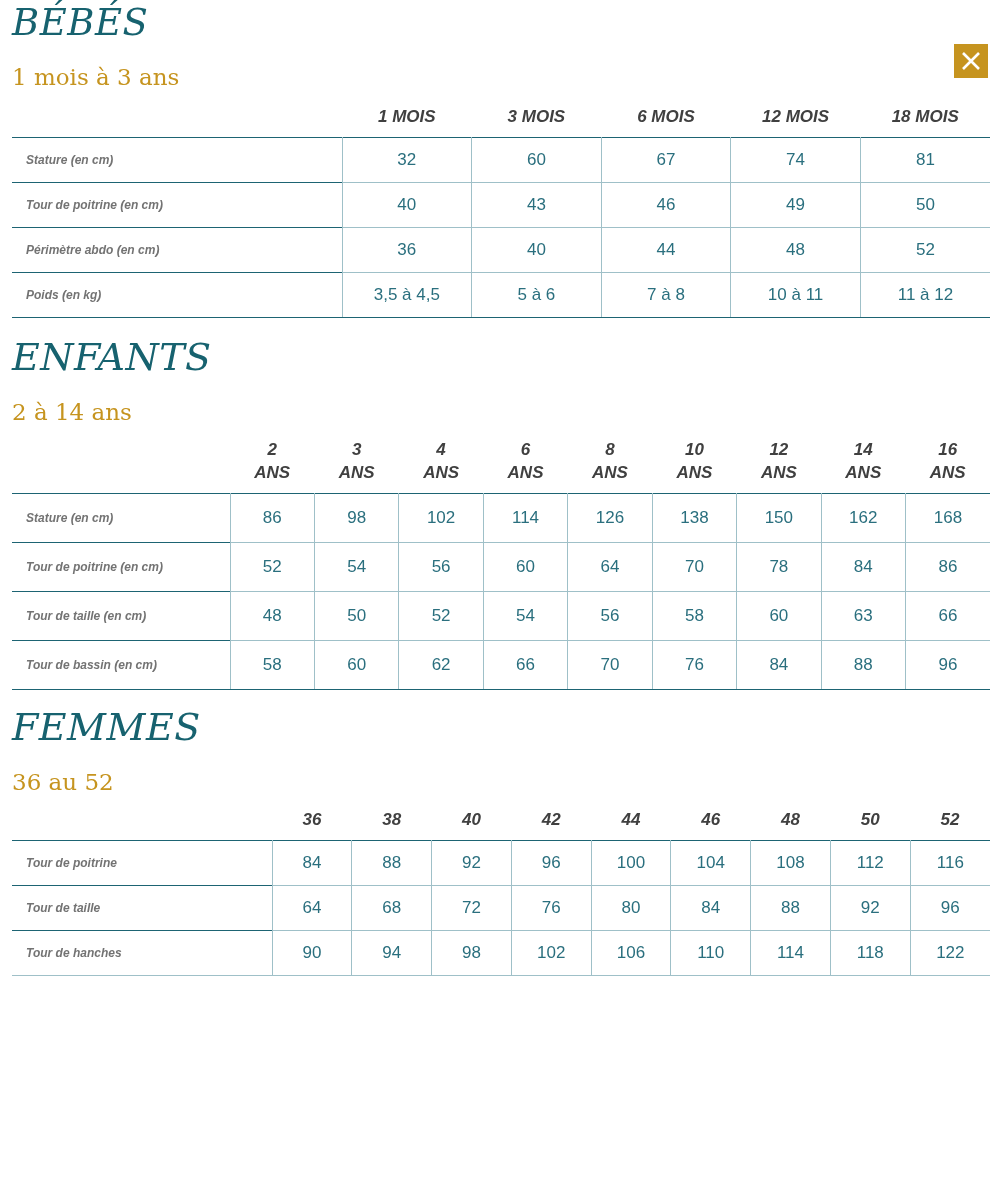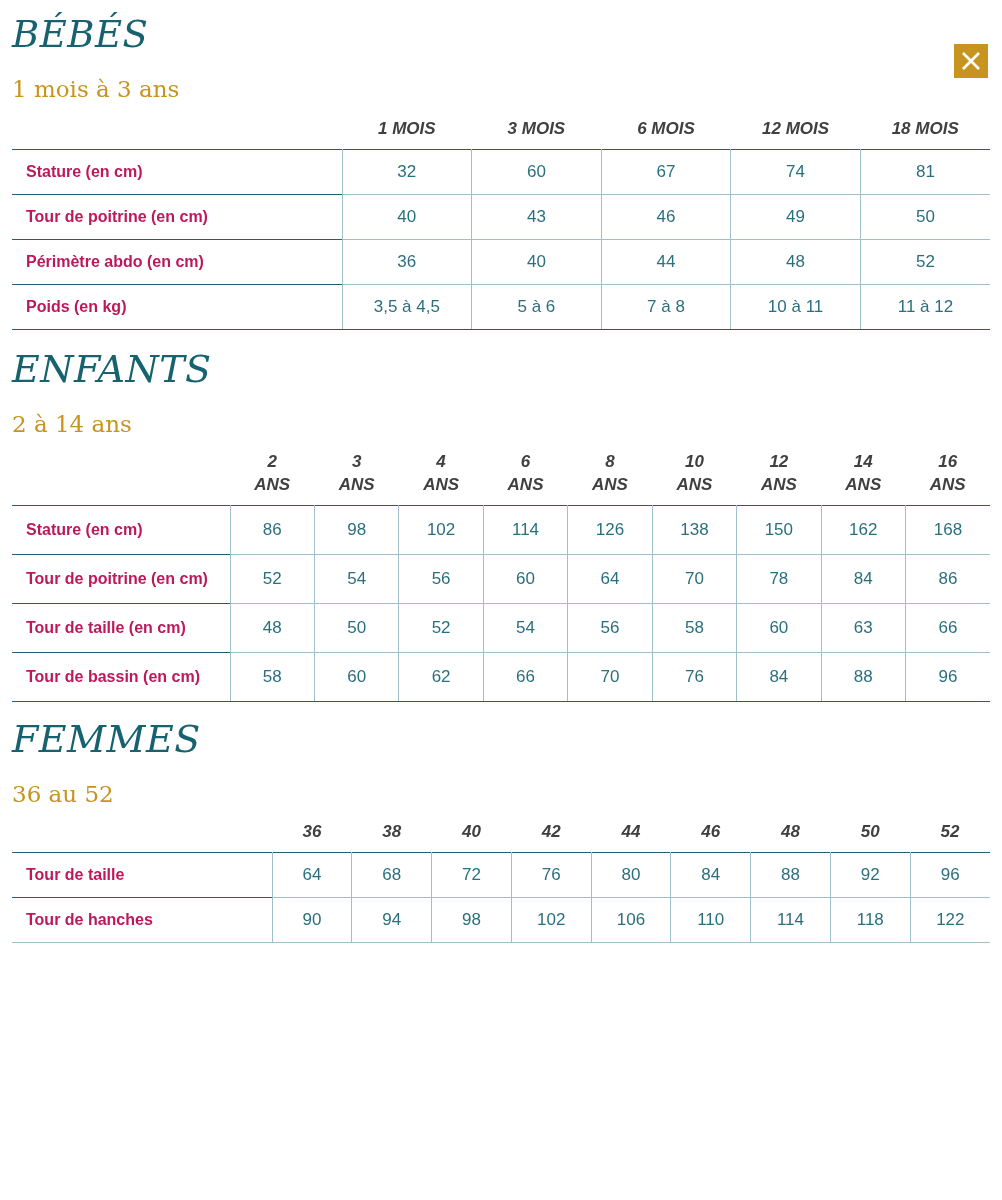--- a/index.html
+++ b/index.html
@@ -53,21 +53,21 @@
   }
   .section-sub {
     font-family: "DejaVu Serif", serif;
     font-weight: 400;
     color: #c6941f;
     font-size: 23px;
     line-height: 1.2;
     margin: 21px 0 0 0;
   }
 
-  #sec-bebes { padding-top: 16px; }
+  #sec-bebes { padding-top: 4px; }
   #sec-bebes .section-title { font-size: 37px; }
   #sec-enfants { margin-top: 20px; }
   #sec-femmes  { margin-top: 18px; }
 
   
   table {
     border-collapse: collapse;
     width: 100%;
     table-layout: fixed;
   }
@@ -83,23 +83,24 @@
     font-style: italic;
     font-weight: bold;
     font-size: 17px;
     color: #404040;
     text-align: center;
     padding: 10px 4px 10px 4px;
     border: 0;
   }
   tbody th.rowhead {
     font-family: "Liberation Sans", sans-serif;
+    font-style: italic;
     font-weight: bold;
-    font-size: 16px;
-    color: #be185d;
+    font-size: 12px;
+    color: #737373;
     text-align: left;
     padding: 12px 6px 12px 14px;
     border-top: 1px solid #1d6473;
     border-right: 1px solid #9fc0c8;
   }
   tbody td {
     text-align: center;
     font-weight: 400;
     font-size: 17px;
     color: #2a6f7e;
@@ -354,20 +355,32 @@
           <th>42</th>
           <th>44</th>
           <th>46</th>
           <th>48</th>
           <th>50</th>
           <th>52</th>
         </tr>
       </thead>
       <tbody>
         <tr>
+          <th class="rowhead">Tour de poitrine</th>
+          <td>84</td>
+          <td>88</td>
+          <td>92</td>
+          <td>96</td>
+          <td>100</td>
+          <td>104</td>
+          <td>108</td>
+          <td>112</td>
+          <td>116</td>
+        </tr>
+        <tr>
           <th class="rowhead">Tour de taille</th>
           <td>64</td>
           <td>68</td>
           <td>72</td>
           <td>76</td>
           <td>80</td>
           <td>84</td>
           <td>88</td>
           <td>92</td>
           <td>96</td>

